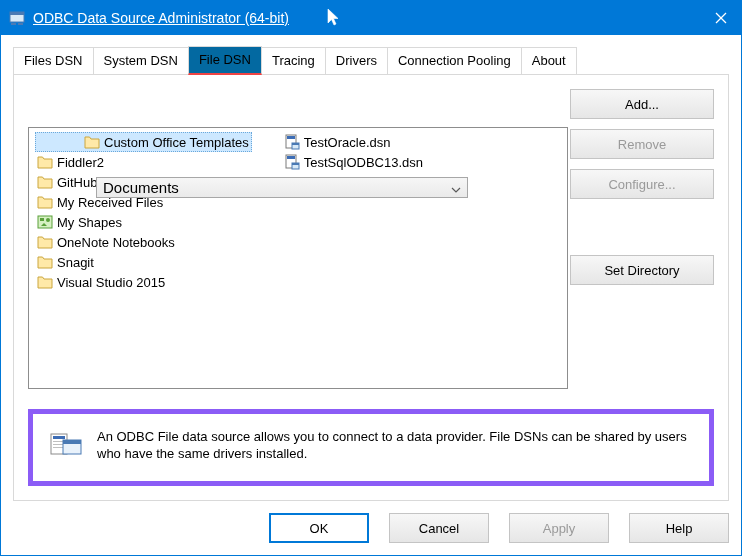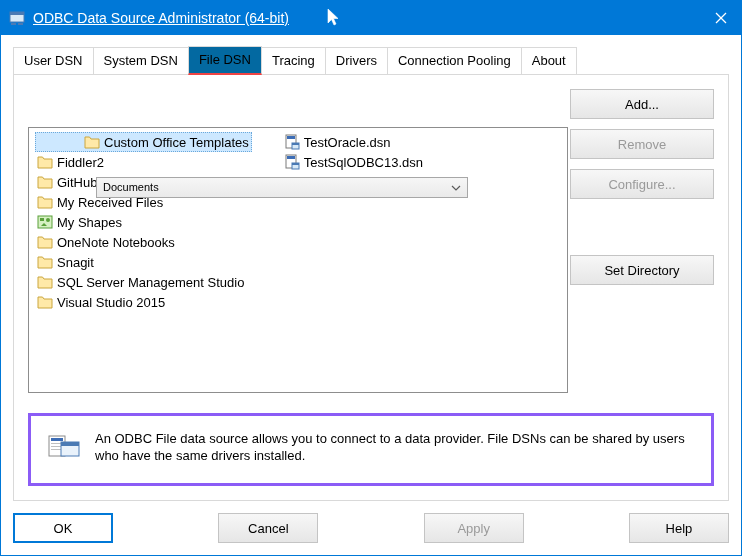--- a/index.html
+++ b/index.html
@@ -11,34 +11,34 @@
   .cursor { position: absolute; left: 326px; top: 7px; pointer-events: none; }
   .close-btn { width: 40px; height: 34px; display: flex; align-items: center; justify-content: center; margin-right: -8px; cursor: pointer; }
   .close-btn svg { stroke: #fff; }
   .client { flex: 1; background: #fff; padding: 10px 12px 12px 12px; display: flex; flex-direction: column; }
   .tabstrip { display: flex; align-items: flex-end; font-size: 13px; color: #000; position: relative; top: 1px; }
   .tab { padding: 5px 10px 6px 10px; border: 1px solid #d9d9d9; border-bottom: 1px solid #d9d9d9; background: #fff; margin-right: -1px; cursor: pointer; }
   .tab.active { border-bottom: 2px solid #ef4444; background: #0369a1; position: relative; z-index: 2; text-align: center; }
   .tabpage { border: 1px solid #d9d9d9; flex: 1; padding: 14px 14px 14px 14px; display: flex; flex-direction: column; background: #fff; }
   .toprow { display: flex; align-items: center; gap: 10px; }
   .lookin-label { font-size: 13px; width: 58px; }
-  .lookin-combo { flex: 1; max-width: 372px; height: 21px; border: 1px solid #a7a7a7; background: linear-gradient(#f6f6f6,#eaeaea); display: flex; align-items: center; padding: 4px 6px; font-size: 11px; cursor: pointer; position: relative; }
+  .lookin-combo { flex: 1; max-width: 372px; height: 21px; border: 1px solid #a7a7a7; background: linear-gradient(#f6f6f6,#eaeaea); display: flex; align-items: center; padding: 4px 6px; font-size: 15px; cursor: pointer; position: relative; }
   .lookin-combo .chev { margin-left: auto; }
   .up-btn { width: 30px; height: 26px; border: 1px solid #c7c7c7; background: linear-gradient(#fdfdfd,#e9e9e9); display: flex; align-items: center; justify-content: center; cursor: pointer; }
   .sidebtns { width: 144px; display: flex; flex-direction: column; gap: 10px; margin-left: auto; }
   .wbtn { height: 30px; border: 1px solid #c4c4c4; background: linear-gradient(#f7f7f7,#e6e6e6); font-size: 13px; color: #000; display: flex; align-items: center; justify-content: center; cursor: pointer; }
   .wbtn.disabled { color: #9a9a9a; cursor: default; }
   .midrow { display: flex; gap: 16px; margin-top: 10px; flex: 1; }
   .filebox { flex: 1; border: 1px solid #8d8d8d; background: #fff; padding: 4px 6px; max-width: 540px; display: flex; gap: 30px; align-items: flex-start; min-height: 216px; }
   .filecol { display: flex; flex-direction: column; }
   .fitem { display: flex; align-items: center; gap: 4px; font-size: 13px; height: 20px; padding: 0 2px; cursor: pointer; white-space: nowrap; }
   .fitem.sel { background: #cde8ff; border: 1px dotted #6aa8da; padding-left: 48px; }
   .folder-icon, .dsn-icon, .special-icon { width: 16px; height: 16px; display: inline-flex; align-items: center; justify-content: center; }
-  .descbox { margin-top: 20px; border: 3px solid #8b5cf6; padding: 14px 16px 18px 16px; display: flex; gap: 14px; align-items: flex-start; font-size: 13px; color: #000; line-height: 1.35; }
-  .bottombar { display: flex; justify-content: space-between; gap: 0; padding: 0 0 0 0; }
+  .descbox { margin-top: 20px; border: 5px solid #8b5cf6; padding: 14px 16px 18px 16px; display: flex; gap: 14px; align-items: flex-start; font-size: 13px; color: #000; line-height: 1.35; }
+  .bottombar { display: flex; justify-content: flex-end; gap: 20px; padding: 0 0 0 0; }
   .bottombar .wbtn { width: 100px; }
   .bottombar .wbtn.primary { border: 2px solid #0078d7; background: #fff; }
 </style>
 </head>
 <body>
 
 <div class="window">
   <div class="titlebar">
     <span class="title-icon">
       <svg width="16" height="16" viewBox="0 0 16 16">
@@ -57,21 +57,21 @@
     <span class="close-btn">
       <svg width="12" height="12" viewBox="0 0 12 12">
           <line x1="1" y1="1" x2="11" y2="11" stroke-width="1.2"></line>
           <line x1="11" y1="1" x2="1" y2="11" stroke-width="1.2"></line>
         </svg>
     </span>
   </div>
 
   <div class="client">
     <div class="tabstrip">
-      <div class="tab">User DSN</div>
+      <div class="tab">Files DSN</div>
       <div class="tab">System DSN</div>
       <div class="tab active">File DSN</div>
       <div class="tab">Tracing</div>
       <div class="tab">Drivers</div>
       <div class="tab">Connection Pooling</div>
       <div class="tab">About</div>
     </div>
 
     <div class="tabpage">
 
@@ -154,28 +154,20 @@
                 </span>
               <span>OneNote Notebooks</span>
             </div>
             <div class="fitem">
               <span class="folder-icon">
                   <svg width="16" height="14" viewBox="0 0 16 14">
                     <path d="M1 4 L1 13 L15 13 L15 4 L7 4 L5.5 2 L1 2 Z" fill="#ffe9a8" stroke="#caa63e"></path>
                   </svg>
                 </span>
               <span>Snagit</span>
-            </div>
-            <div class="fitem">
-              <span class="folder-icon">
-                  <svg width="16" height="14" viewBox="0 0 16 14">
-                    <path d="M1 4 L1 13 L15 13 L15 4 L7 4 L5.5 2 L1 2 Z" fill="#ffe9a8" stroke="#caa63e"></path>
-                  </svg>
-                </span>
-              <span>SQL Server Management Studio</span>
             </div>
             <div class="fitem">
               <span class="folder-icon">
                   <svg width="16" height="14" viewBox="0 0 16 14">
                     <path d="M1 4 L1 13 L15 13 L15 4 L7 4 L5.5 2 L1 2 Z" fill="#ffe9a8" stroke="#caa63e"></path>
                   </svg>
                 </span>
               <span>Visual Studio 2015</span>
             </div>
           </div>

